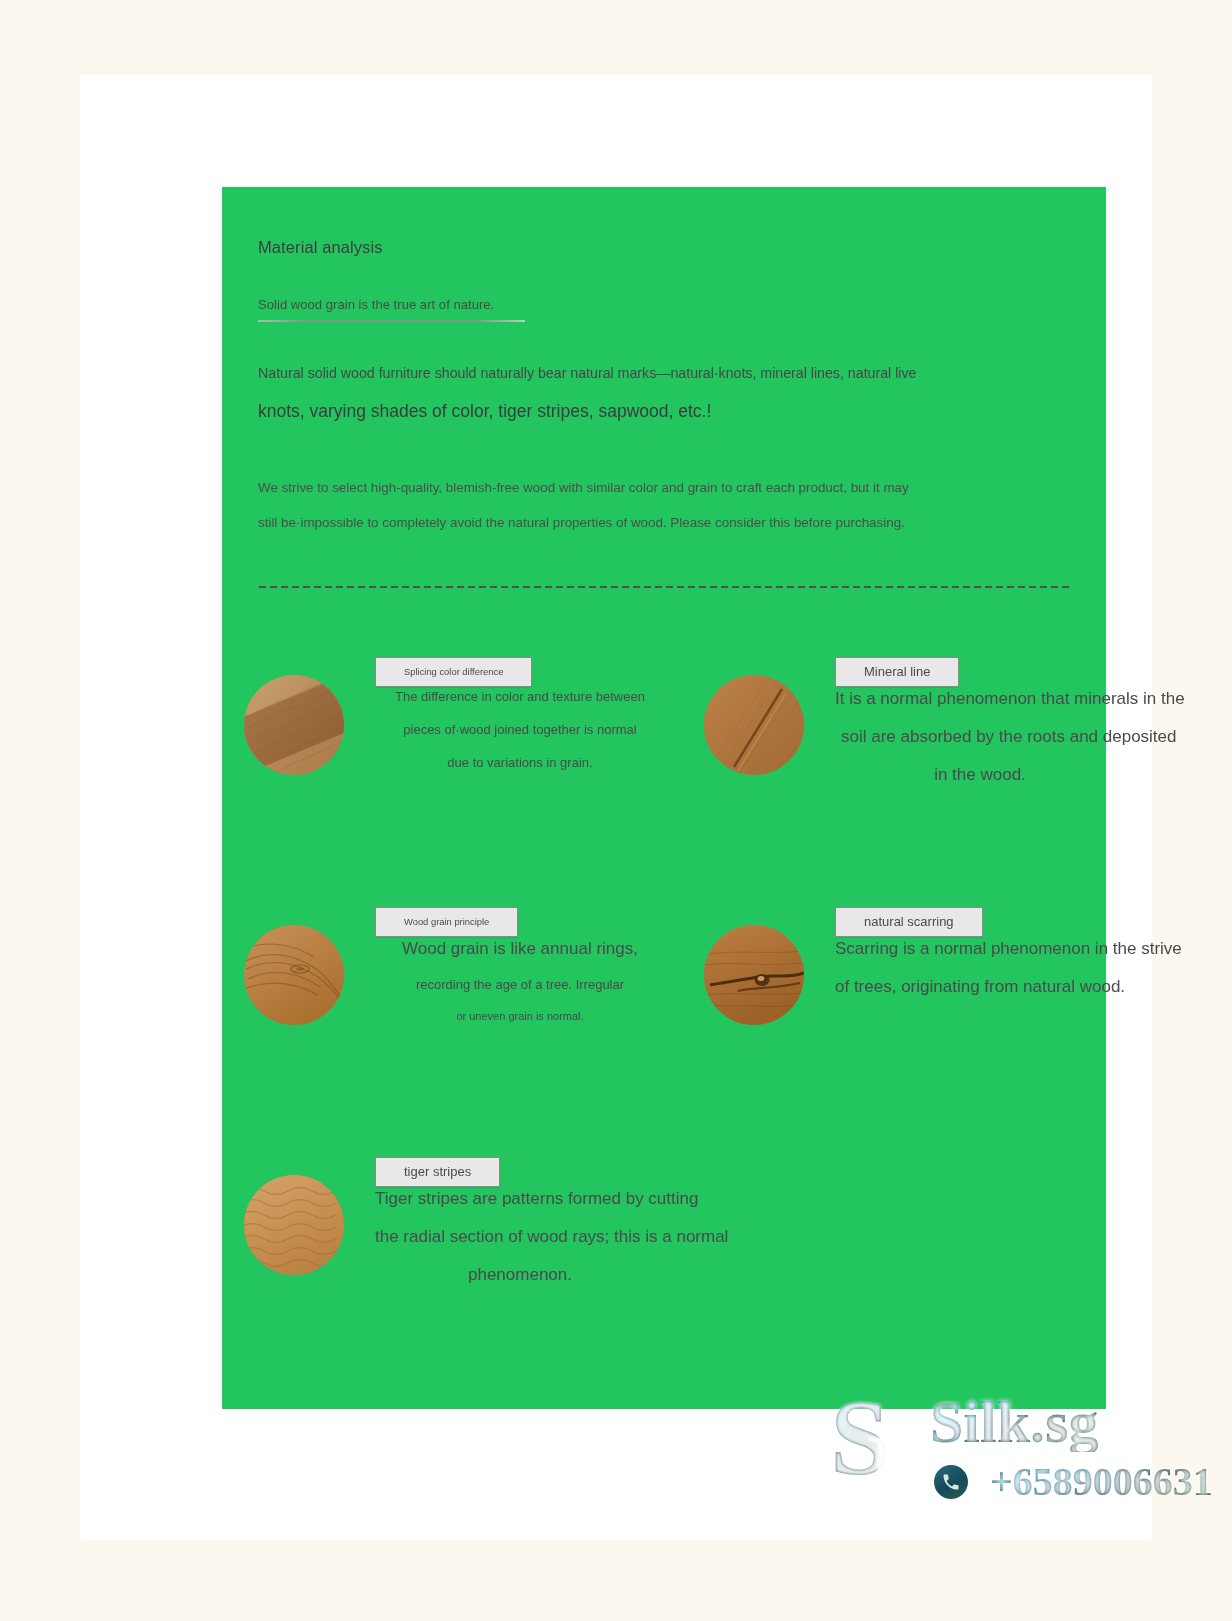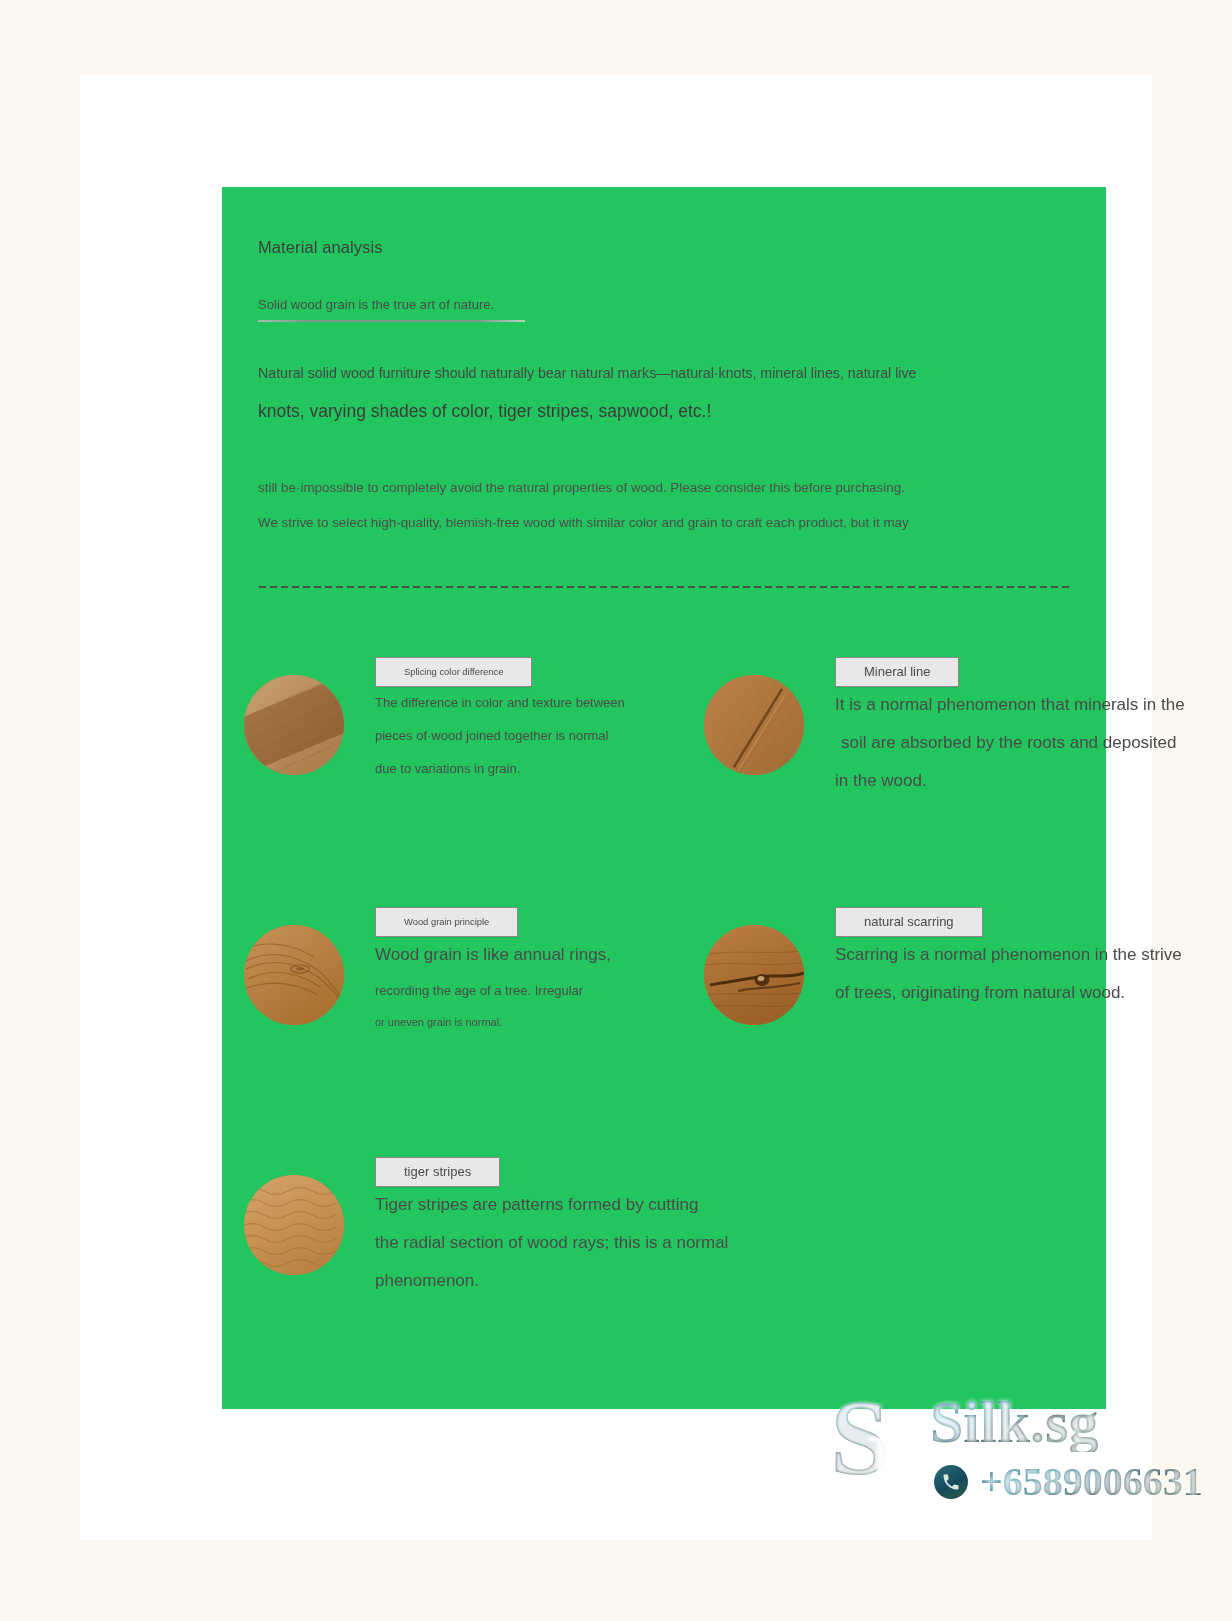--- a/index.html
+++ b/index.html
@@ -170,21 +170,21 @@
     white-space: nowrap;
   }
 
   
   .t-xs  { font-size: 9.4px; }
   .t-sm  { font-size: 17px; }
   .t-md  { font-size: 13.0px; }
   .t-lg  { font-size: 11px; }
   .t-xl  { font-size: 17.0px; }
 
-  .lines { margin-top: 8px; }
+  .lines { margin-top: 2px; text-align: center; }
   .lines .desc-line { margin-bottom: 18px; }
 
   
   .watermark {
     position: absolute;
     left: 830px;
     top: 1378px;
     width: 320px;
     height: 140px;
   }
@@ -223,21 +223,21 @@
     color: transparent;
     text-shadow: 0 0 4px rgba(255,255,255,0.95);
     white-space: nowrap;
   }
   .wm-phone-row {
     position: absolute;
     left: 104px;
     top: 84px;
     display: flex;
     align-items: center;
-    gap: 12px;
+    gap: 22px;
   }
   .wm-phone-icon {
     width: 34px;
     height: 34px;
     border-radius: 50%;
     background: linear-gradient(150deg, #2b6b7d, #144a5c 55%, #2e5f4c);
     display: flex;
     align-items: center;
     justify-content: center;
     box-shadow: 0 0 3px rgba(255,255,255,0.9);
@@ -269,22 +269,22 @@
       <div class="tagline">Solid wood grain is the true art of nature.</div>
       <div class="tagline-rule"></div>
     </div>
 
     <div class="intro-block">
       <div class="intro-line-a">Natural solid wood furniture should naturally bear natural marks—natural·knots, mineral lines, natural live</div>
       <div class="intro-line-b">knots, varying shades of color, tiger stripes, sapwood, etc.!</div>
     </div>
 
     <div class="intro-block-2">
+      <div class="intro2-line">We strive to select high-quality, blemish-free wood with similar color and grain to craft each product, but it may</div>
       <div class="intro2-line">still be·impossible to completely avoid the natural properties of wood. Please consider this before purchasing.</div>
-      <div class="intro2-line">We strive to select high-quality, blemish-free wood with similar color and grain to craft each product, but it may</div>
     </div>
 
     <div class="divider"></div>
 
     <div class="features">
 
       <div class="feature-row">
 
         <div class="feature left">
           <div class="swatch">

